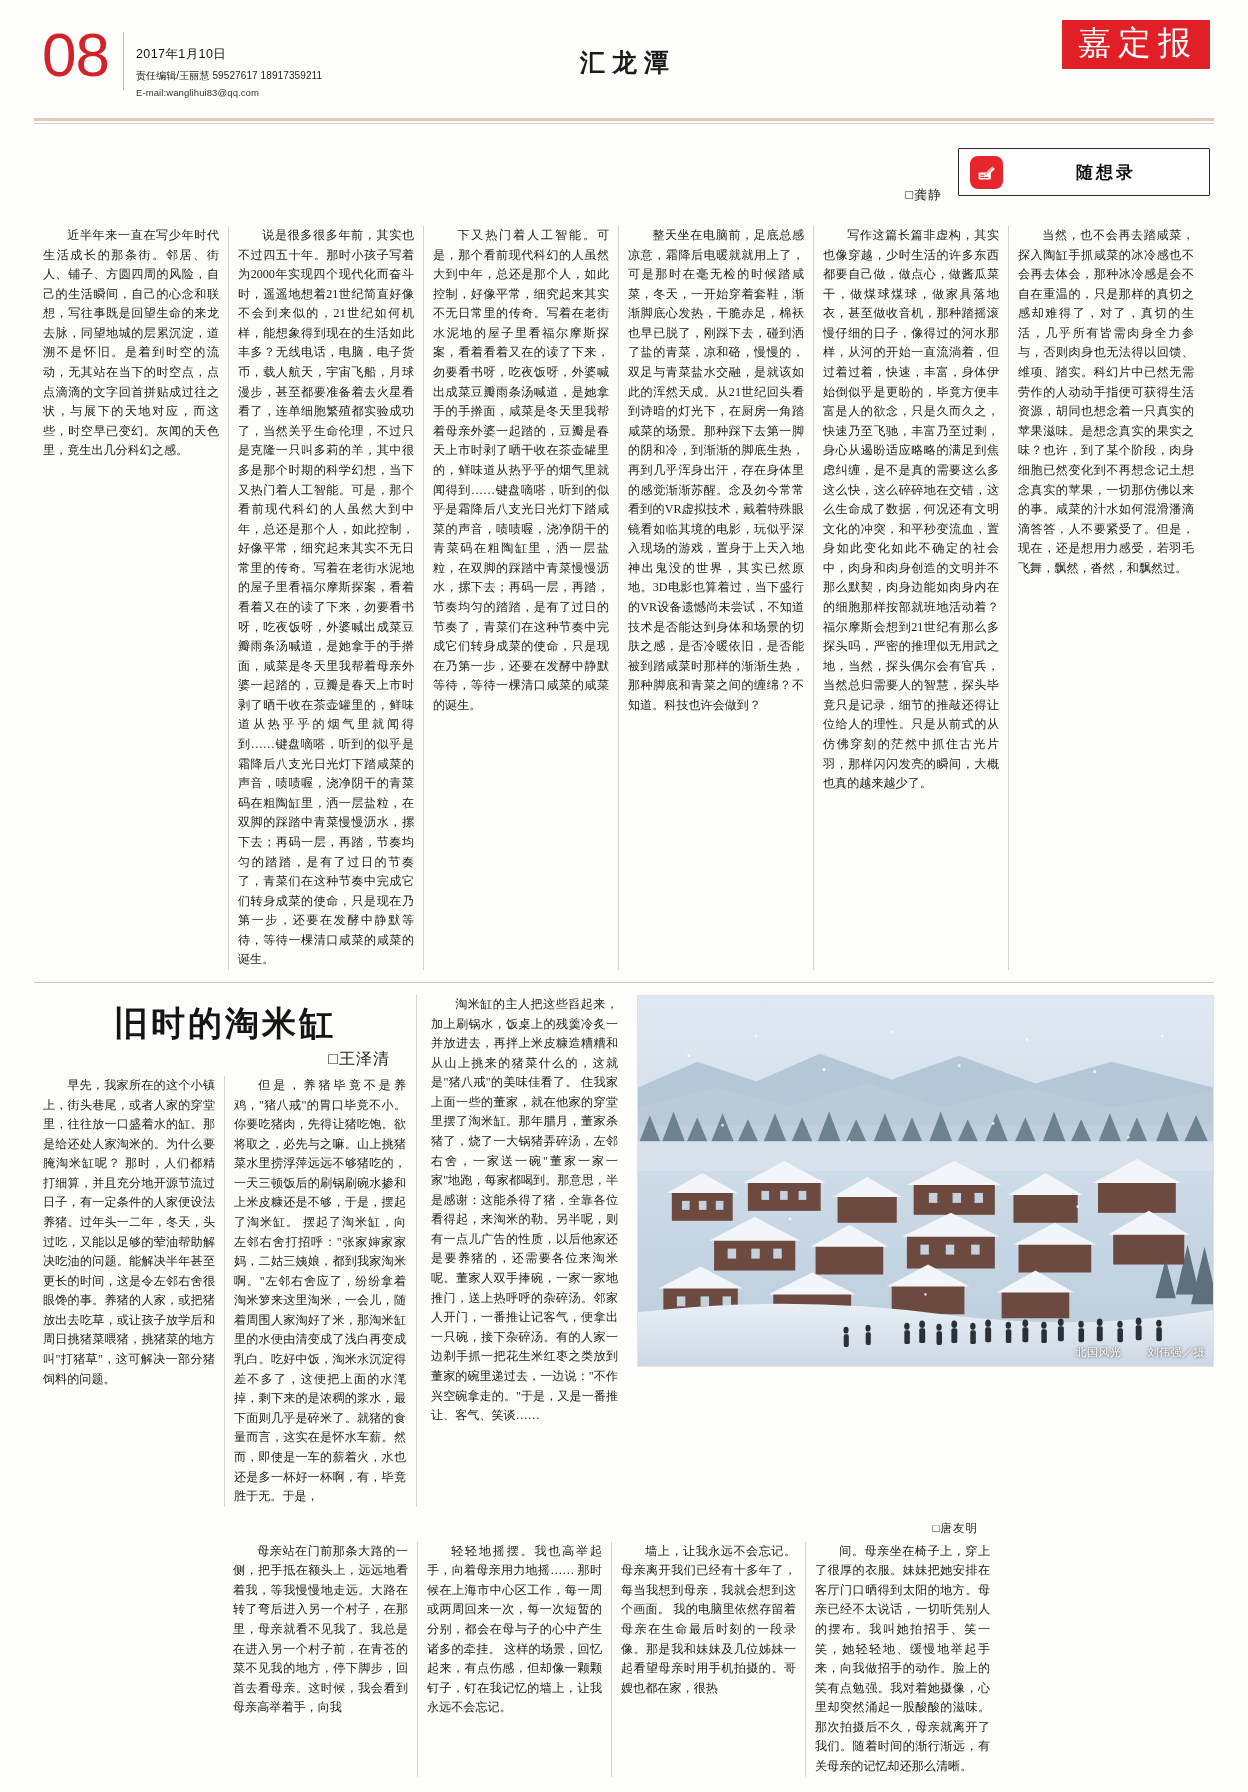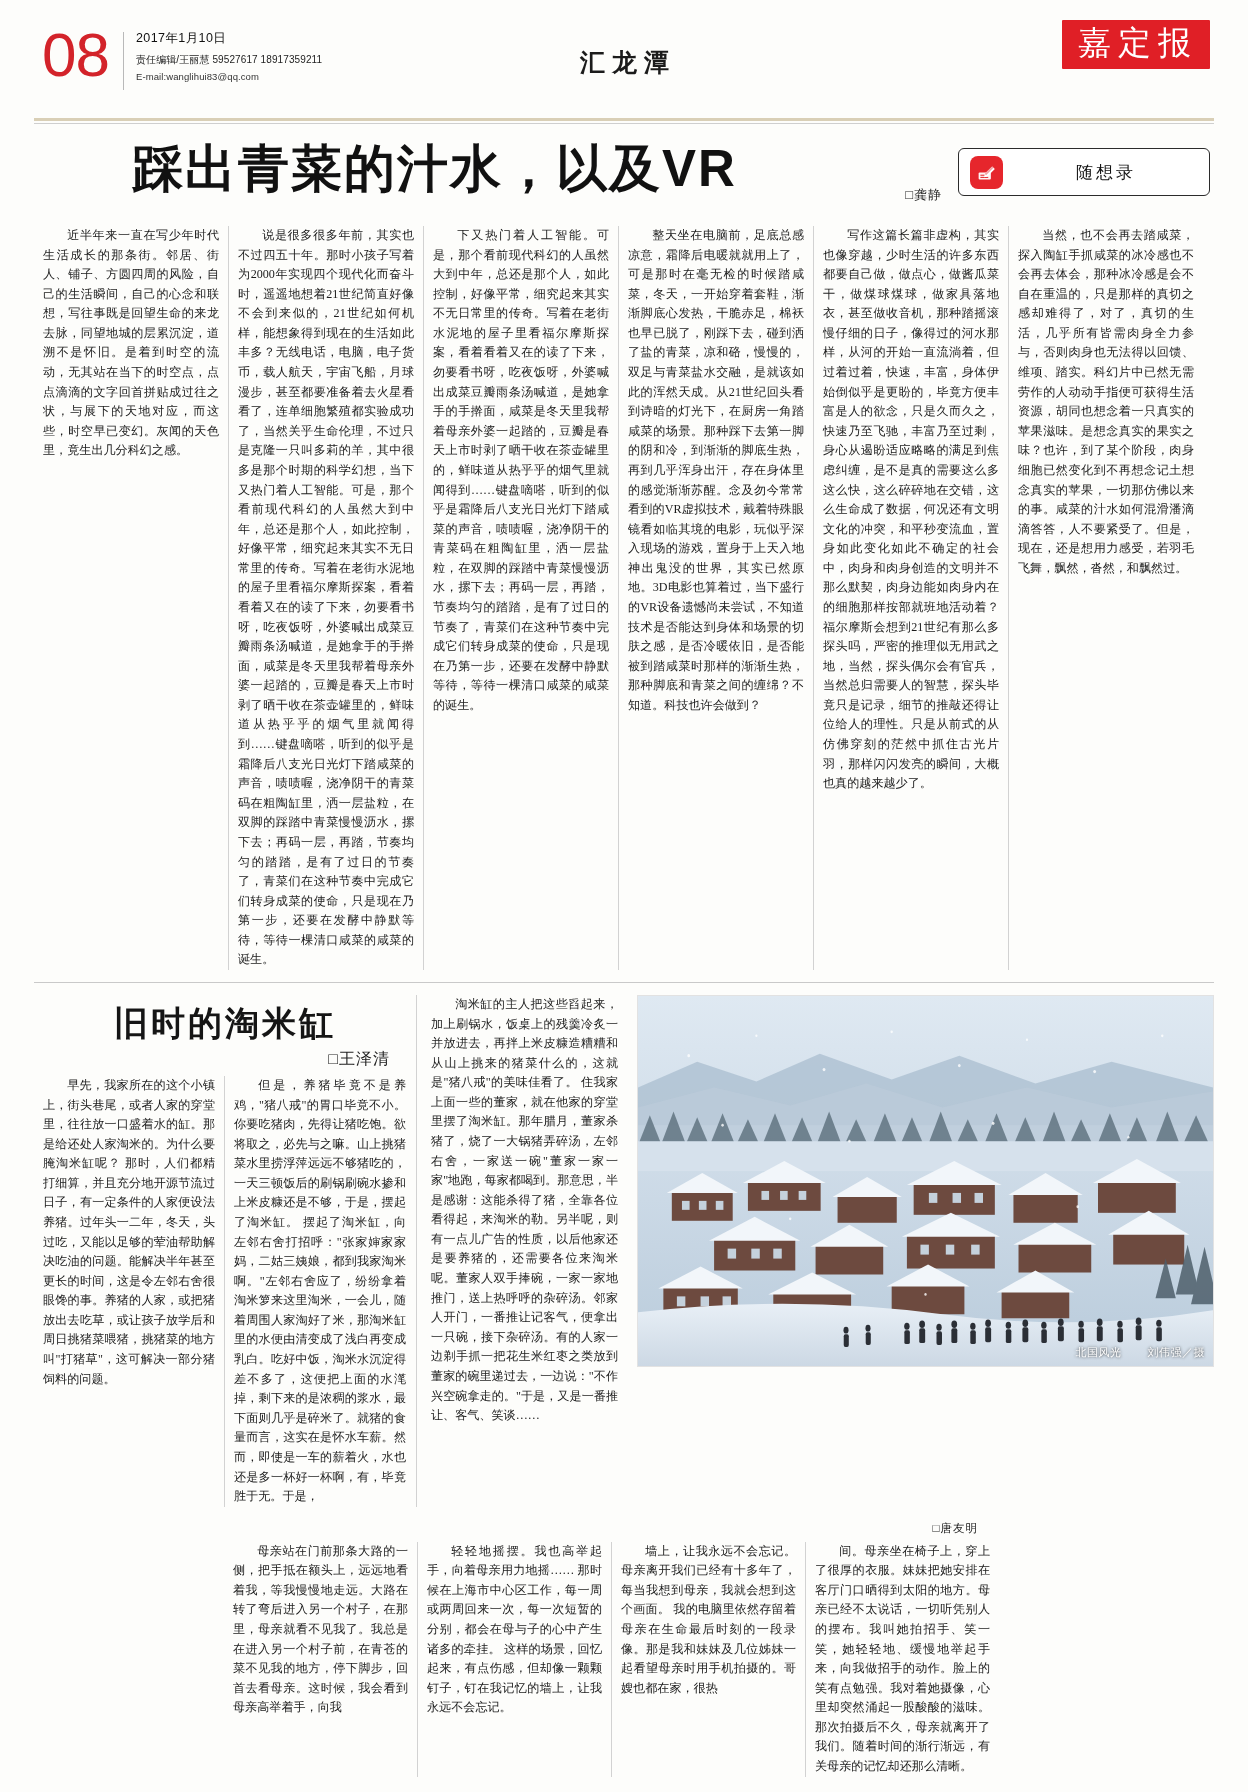--- a/index.html
+++ b/index.html
@@ -14,21 +14,21 @@
   .page{width:1248px;height:1792px;position:relative;box-sizing:border-box;padding:0 34px;}
 
   
   .masthead{display:flex;align-items:flex-start;height:86px;padding-top:26px;position:relative;}
   .folio{
     font-family:"Liberation Sans","DejaVu Sans",sans-serif;
     font-size:62px;font-weight:400;color:#d3232a;line-height:.92;
     letter-spacing:-1px;margin-right:14px;padding-left:8px;
   }
   .folio-rule{width:1px;background:#b9b9b9;height:58px;margin-top:6px;margin-right:12px;}
-  .mast-meta{padding-top:4px;}
+  .mast-meta{padding-top:4px;margin-top:16px;}
   .mast-date{font-family:"Liberation Sans","DejaVu Sans",sans-serif;font-size:12.5px;color:#111;letter-spacing:.4px;margin-bottom:6px;}
   .mast-editor{font-family:"Liberation Sans","DejaVu Sans",sans-serif;font-size:10px;color:#222;letter-spacing:.1px;margin-bottom:4px;}
   .mast-email{font-family:"Liberation Sans","DejaVu Sans",sans-serif;font-size:9.5px;color:#333;letter-spacing:.1px;}
   .mast-section{
     position:absolute;left:8px;right:0;top:46px;text-align:center;
     font-family:"Liberation Sans","DejaVu Sans",sans-serif;
     font-size:25px;font-weight:700;letter-spacing:7px;color:#1b1b1b;
   }
   .mast-logo{
     position:absolute;right:4px;top:20px;
@@ -48,21 +48,21 @@
     font-family:"Liberation Sans","DejaVu Sans",sans-serif;
     font-size:51px;font-weight:700;letter-spacing:2px;color:#111;
     padding-left:98px;line-height:1.05;
   }
   .byline{
     font-family:"Liberation Sans","DejaVu Sans",sans-serif;
     font-size:13px;color:#222;position:absolute;right:272px;top:44px;letter-spacing:1px;
   }
   .badge{
     position:absolute;right:4px;top:6px;width:250px;height:46px;
-    border:1.2px solid #2b2b2b;display:flex;align-items:center;border-radius:6px;background:#fff;
+    border:1.2px solid #2b2b2b;display:flex;align-items:center;border-radius:1px;background:#fff;font-weight:bold;
   }
   .badge-ico{
     width:33px;height:33px;background:#e6262c;border-radius:8px;margin-left:11px;
     display:flex;align-items:center;justify-content:center;flex:none;
   }
   .badge-ico svg{display:block;}
   .badge-txt{
     flex:1;text-align:center;font-family:"Liberation Sans","DejaVu Sans",sans-serif;
     font-size:17px;letter-spacing:3px;color:#111;
   }
@@ -142,21 +142,20 @@
       <div class="mast-email">E-mail:wanglihui83@qq.com</div>
     </div>
     <div class="mast-section">汇龙潭</div>
     <div class="mast-logo">嘉定报</div>
   </div>
 
   <div class="rule-thick"></div>
   <div class="rule-thin"></div>
 
   <div class="lead-head-wrap">
-    <div class="lead-headline">踩出青菜的汁水，以及VR</div>
     <div class="byline">□龚静</div>
     <div class="badge">
       <span class="badge-ico">
         <svg width="21" height="21" viewBox="0 0 24 24">
           <rect x="3" y="12" width="14" height="8" rx="1.2" fill="#fff" opacity=".95"></rect>
           <rect x="5" y="14.5" width="6" height="1.2" fill="#e6262c"></rect>
           <rect x="5" y="17" width="9" height="1.2" fill="#e6262c"></rect>
           <path d="M10 13.5 L18.5 5 L21.5 8 L13 16.5 L9.2 17.3 Z" fill="#fff"></path>
           <path d="M10 13.5 L18.5 5 L20 6.5 L11.5 15 Z" fill="#f2a0a3"></path>
         </svg>

